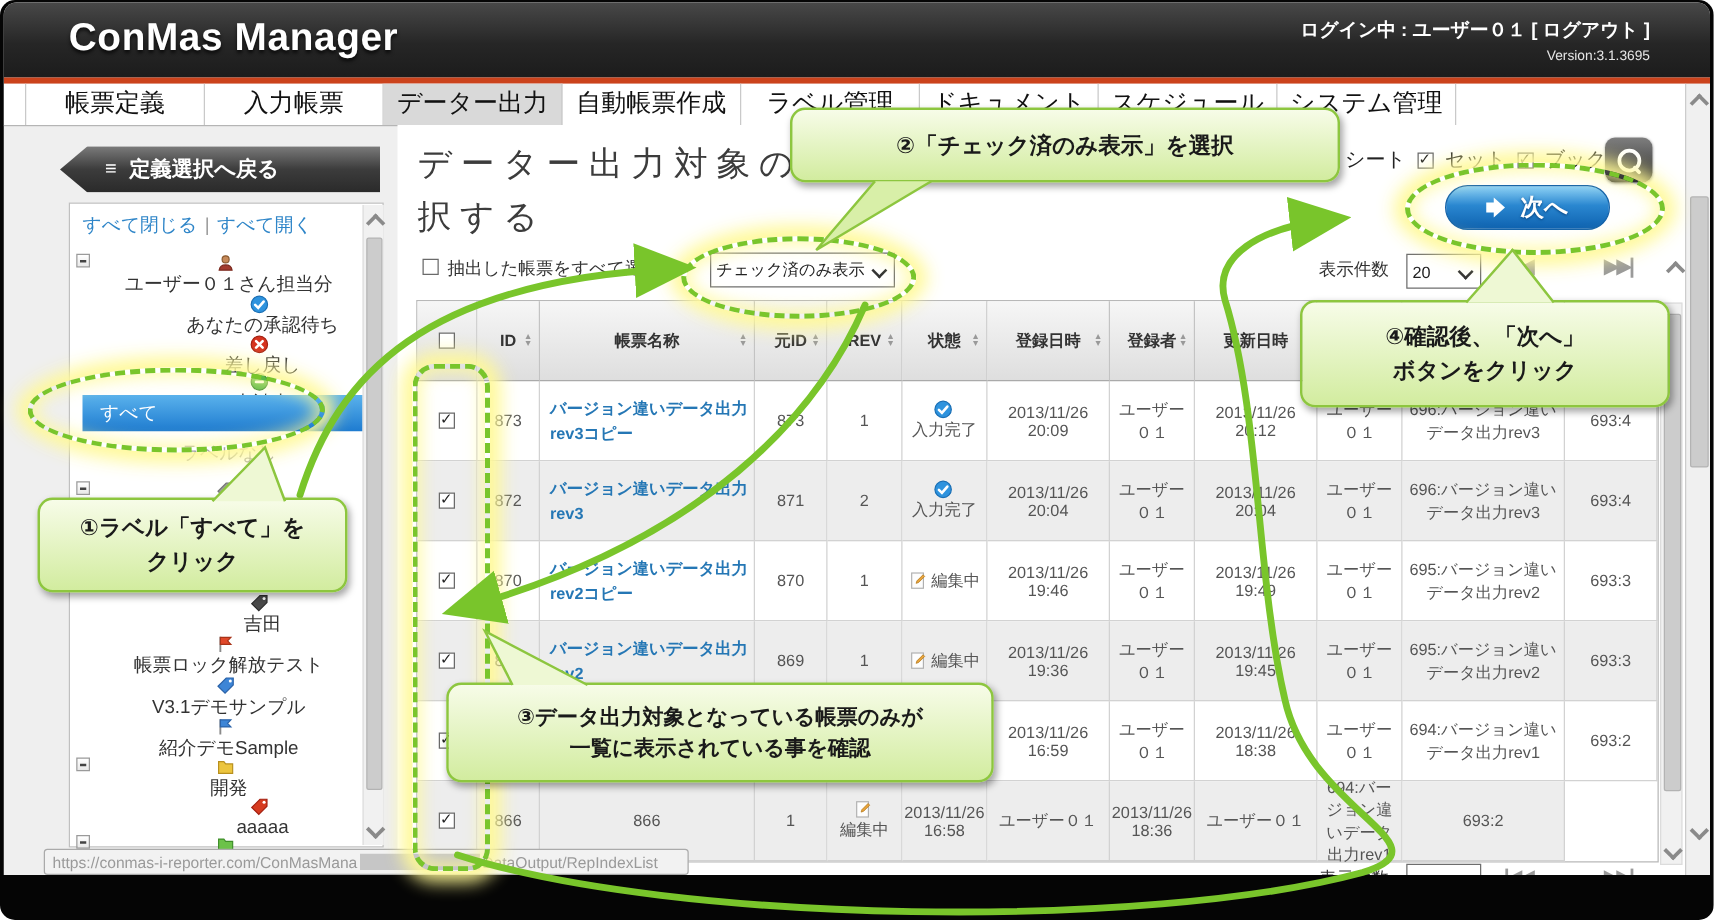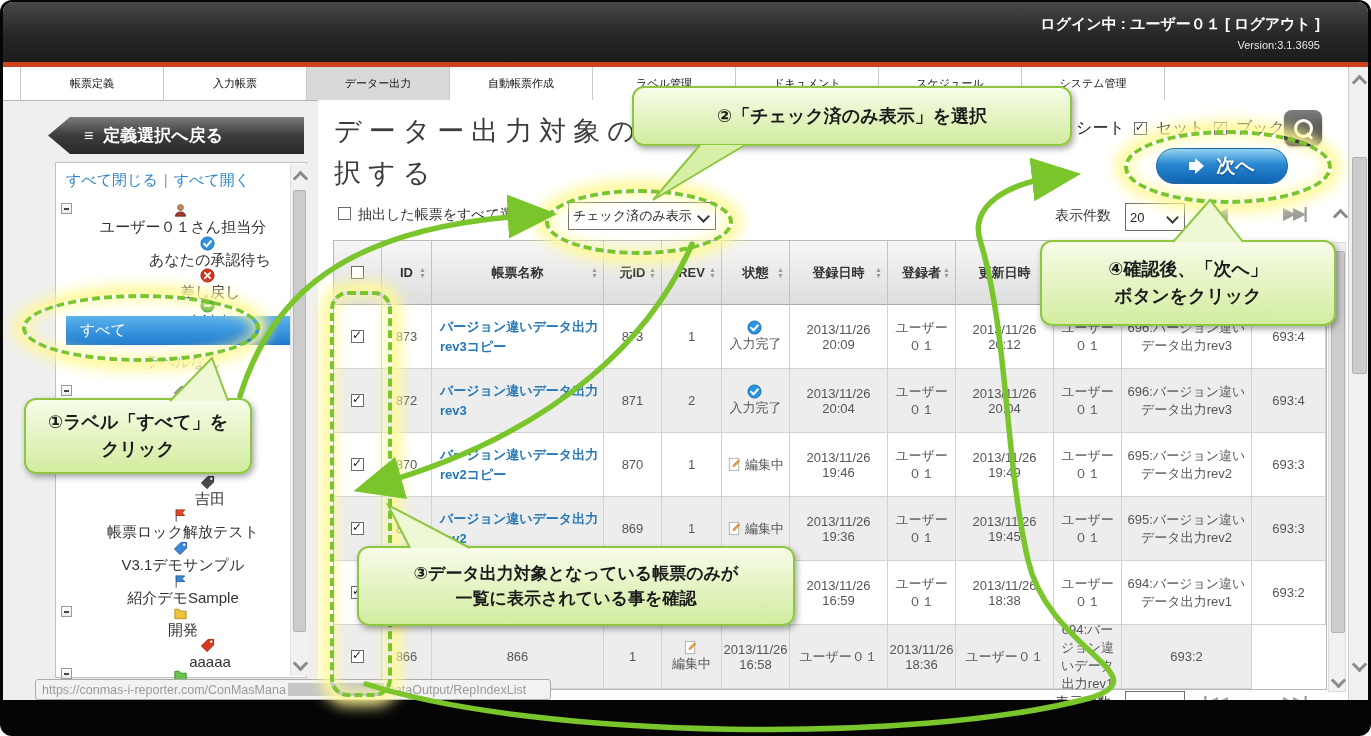--- a/index.html
+++ b/index.html
@@ -10,21 +10,21 @@
   
   .hdr{position:absolute;left:0;top:0;width:100%;height:60px;background:linear-gradient(#484848,#262626 55%,#1c1c1c);}
   .hdr-title{position:absolute;left:52px;top:10px;font-size:31px;font-weight:bold;color:#fff;text-shadow:0 2px 3px rgba(0,0,0,.7);letter-spacing:.5px;}
   .hdr-login{position:absolute;right:48px;top:13px;font-size:15px;font-weight:bold;color:#fff;}
   .hdr-version{position:absolute;right:48px;top:37px;font-size:11px;color:#e6e6e6;}
   .redline{position:absolute;left:0;top:60px;width:100%;height:5px;background:#cb431c;}
 
   
   .tabsrow{position:absolute;left:0;top:65px;width:1345px;height:33px;background:#fff;border-bottom:1px solid #b5b5b5;}
   .tabs{position:absolute;left:17px;top:0;height:33px;display:flex;}
-  .tab{width:142px;line-height:33px;text-align:center;font-size:11px;color:#111;border-right:1px solid #c9c9c9;cursor:pointer;}
+  .tab{width:142px;line-height:33px;text-align:center;font-size:20px;color:#111;border-right:1px solid #c9c9c9;cursor:pointer;}
   .tab:first-child{border-left:1px solid #c9c9c9;}
   .tab.active{background:#d9d9d9;}
 
   
   .backbtn{position:absolute;left:45px;top:115px;width:256px;height:37px;background:linear-gradient(#7b7b7b,#3c3c3c 50%,#2a2a2a);clip-path:polygon(22px 0,100% 0,100% 100%,22px 100%,0 50%);color:#fff;font-size:17px;font-weight:bold;display:flex;align-items:center;padding-left:36px;box-sizing:border-box;cursor:pointer;}
   .backbtn .lines{margin-right:10px;font-size:16px;color:#fff;}
   .treepanel{position:absolute;left:52px;top:160px;width:252px;height:516px;background:#fff;border:1px solid #c0c0c0;box-sizing:border-box;}
   .treelinks{position:absolute;left:10px;top:8px;font-size:15px;white-space:nowrap;}
   .treelinks a{color:#2e85c8;text-decoration:none;cursor:pointer;}
   .treelinks .sep{color:#999;margin:0 6px;}
@@ -95,20 +95,21 @@
   .tailsvg{position:absolute;z-index:52;pointer-events:none;}
 </style>
 </head>
 <body>
 
 <div class="stage">
   <div class="frame"></div>
   <div class="page">
 
     <div class="hdr">
+      <div class="hdr-title">ConMas Manager</div>
       <div class="hdr-login">ログイン中 : ユーザー０１ [ ログアウト ]</div>
       <div class="hdr-version">Version:3.1.3695</div>
     </div>
     <div class="redline"></div>
 
     <div class="tabsrow">
       <div class="tabs" id="tabs">
           <div class="tab">帳票定義</div>
           <div class="tab">入力帳票</div>
           <div class="tab active">データー出力</div>
@@ -638,21 +639,21 @@
     <defs>
       <marker id="ah" markerWidth="9" markerHeight="9" refX="5.5" refY="4" orient="auto">
         <path d="M0,0 L9,4 L0,8 z" fill="#79c52b"></path>
       </marker>
     </defs>
     <path d="M 240,396 C 270,300 340,225 538,215" fill="none" stroke="#79c52b" stroke-width="5.5" stroke-linecap="round" marker-end="url(#ah)"></path>
     <path d="M 692,244 C 655,330 565,432 372,486" fill="none" stroke="#79c52b" stroke-width="5.5" stroke-linecap="round" marker-end="url(#ah)"></path>
     <path d="M 366,684 C 540,740 920,744 1090,698 C 1162,676 1048,650 1028,560 C 1005,462 1008,330 980,240 C 970,205 1008,182 1062,176" fill="none" stroke="#79c52b" stroke-width="5.5" stroke-linecap="round" marker-end="url(#ah)"></path>
   </svg>
 
-  <div class="callout" style="left:24px;top:398px;width:228px;height:76px;">①ラベル「すべて」を
+  <div class="callout" style="left:30px;top:398px;width:248px;height:76px;">①ラベル「すべて」を
 クリック</div>
   <div class="callout" style="left:632px;top:86px;width:440px;height:60px;">②「チェック済のみ表示」を選択</div>
   <div class="callout" style="left:357px;top:546px;width:438px;height:80px;font-size:17px;">③データ出力対象となっている帳票のみが
 一覧に表示されている事を確認</div>
   <div class="callout" style="left:1040px;top:240px;width:296px;height:86px;">④確認後、「次へ」
 ボタンをクリック</div>
 
   <svg class="tailsvg" style="left:150px;top:356px;" width="90" height="46">
       <path d="M20,45 L62,2 L78,45" fill="#eef8d4" stroke="#8dc63f" stroke-width="2"></path>
     </svg>

